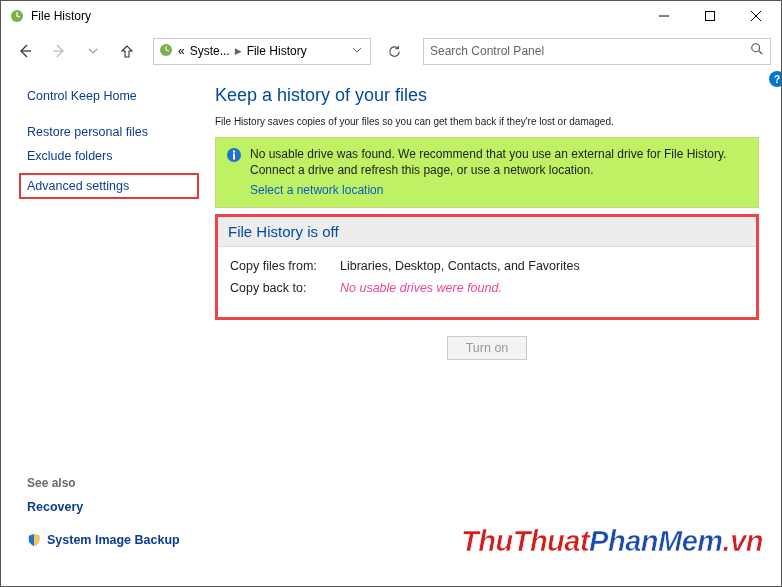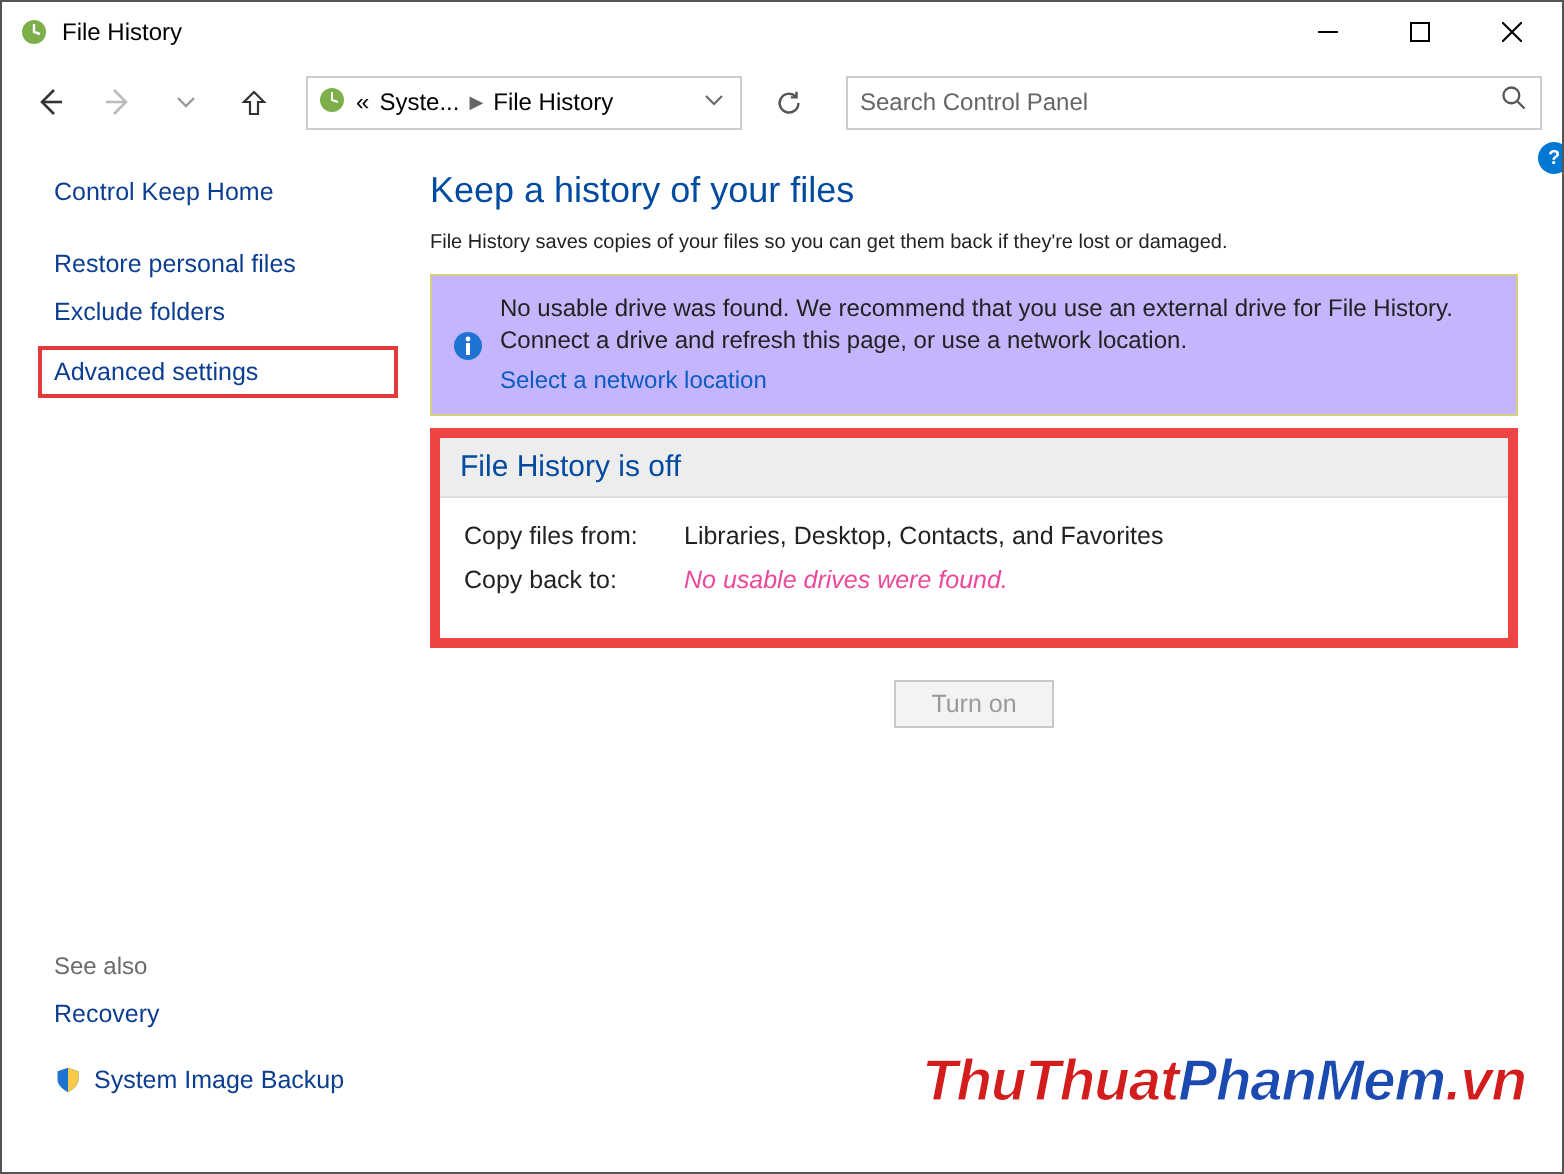--- a/index.html
+++ b/index.html
@@ -26,36 +26,36 @@
 .searchbox input { border: none; outline: none; flex: 1; font-size: 12px; color: #333; }
 .searchbox input::placeholder { color: #666; }
 .searchbox .searchbtn { color: #555; padding-left: 4px; }
 
 
 .content { display: flex; height: calc(587px - 70px); }
 .sidebar { width: 210px; padding: 18px 12px 10px 26px; display: flex; flex-direction: column; }
 .sidebar a { color: #0b3e91; font-size: 12.5px; text-decoration: none; display: block; margin-bottom: 10px; cursor: pointer; }
 .sidebar .home { margin-bottom: 22px; }
 .sidebar .highlighted { border: 2px solid #e23b3b; padding: 4px 6px; margin-left: -8px; margin-bottom: 8px; display: inline-block; }
-.see-also { margin-top: auto; padding-bottom: 12px; }
+.see-also { margin-top: auto; padding-bottom: 12px; font-weight: bold; }
 .see-also .hdr { color: #6b6b6b; font-size: 12px; margin-bottom: 10px; }
 .see-also .row { display: flex; align-items: flex-start; gap: 6px; margin-bottom: 9px; }
 .see-also .row svg { width: 14px; height: 14px; flex-shrink: 0; }
 
 .main { flex: 1; padding: 14px 22px 10px 4px; position: relative; }
 .helpdot { position: absolute; top: 0px; right: -4px; width: 16px; height: 16px; background: #0078d4; border-radius: 50%; color: #fff; font-size: 10px; font-weight: bold; display: flex; align-items: center; justify-content: center; }
 h1 { color: #004a9f; font-size: 18px; font-weight: 400; margin-bottom: 10px; }
 .desc { font-size: 10px; color: #222; margin-bottom: 10px; }
 
-.notice { border: 1px solid #d6d07a; background: #c4b5fd; padding: 8px 10px 8px 10px; display: flex; gap: 8px; margin-bottom: 6px; align-items: center; }
+.notice { border: 1px solid #d6d07a; background: #bef264; padding: 8px 10px 8px 10px; display: flex; gap: 8px; margin-bottom: 6px; }
 .notice .info-icon { width: 16px; height: 16px; flex-shrink: 0; margin-top: 1px; }
 .notice .msg { font-size: 12px; color: #222; line-height: 1.35; }
 .notice .link { color: #0b5cc4; cursor: pointer; display: block; margin-top: 4px; }
 
-.statusbox { border: 5px solid #ef4444; }
+.statusbox { border: 3px solid #ef4444; }
 .status-hdr { background: #ededed; padding: 6px 10px; color: #004a9f; font-size: 15px; border-bottom: 1px solid #ddd; }
 .status-body { padding: 12px 12px 14px 12px; font-size: 12.5px; color: #222; }
 .status-row { display: flex; margin-bottom: 8px; }
 .status-row .k { width: 110px; }
 .status-row .v-italic { font-style: italic; color: #ec4899; }
 
 .turnon-row { display: flex; justify-content: center; margin-top: 16px; }
 .turnon { border: 1px solid #c9c9c9; background: #f3f3f3; color: #9a9a9a; padding: 4px 18px; font-size: 12.5px; cursor: default; }
 
 .watermark { position: absolute; right: 18px; bottom: 28px; font-family: Arial, sans-serif; font-weight: 900; font-style: italic; font-size: 29px; letter-spacing: -0.5px; pointer-events: none; margin-left: 20px; }

